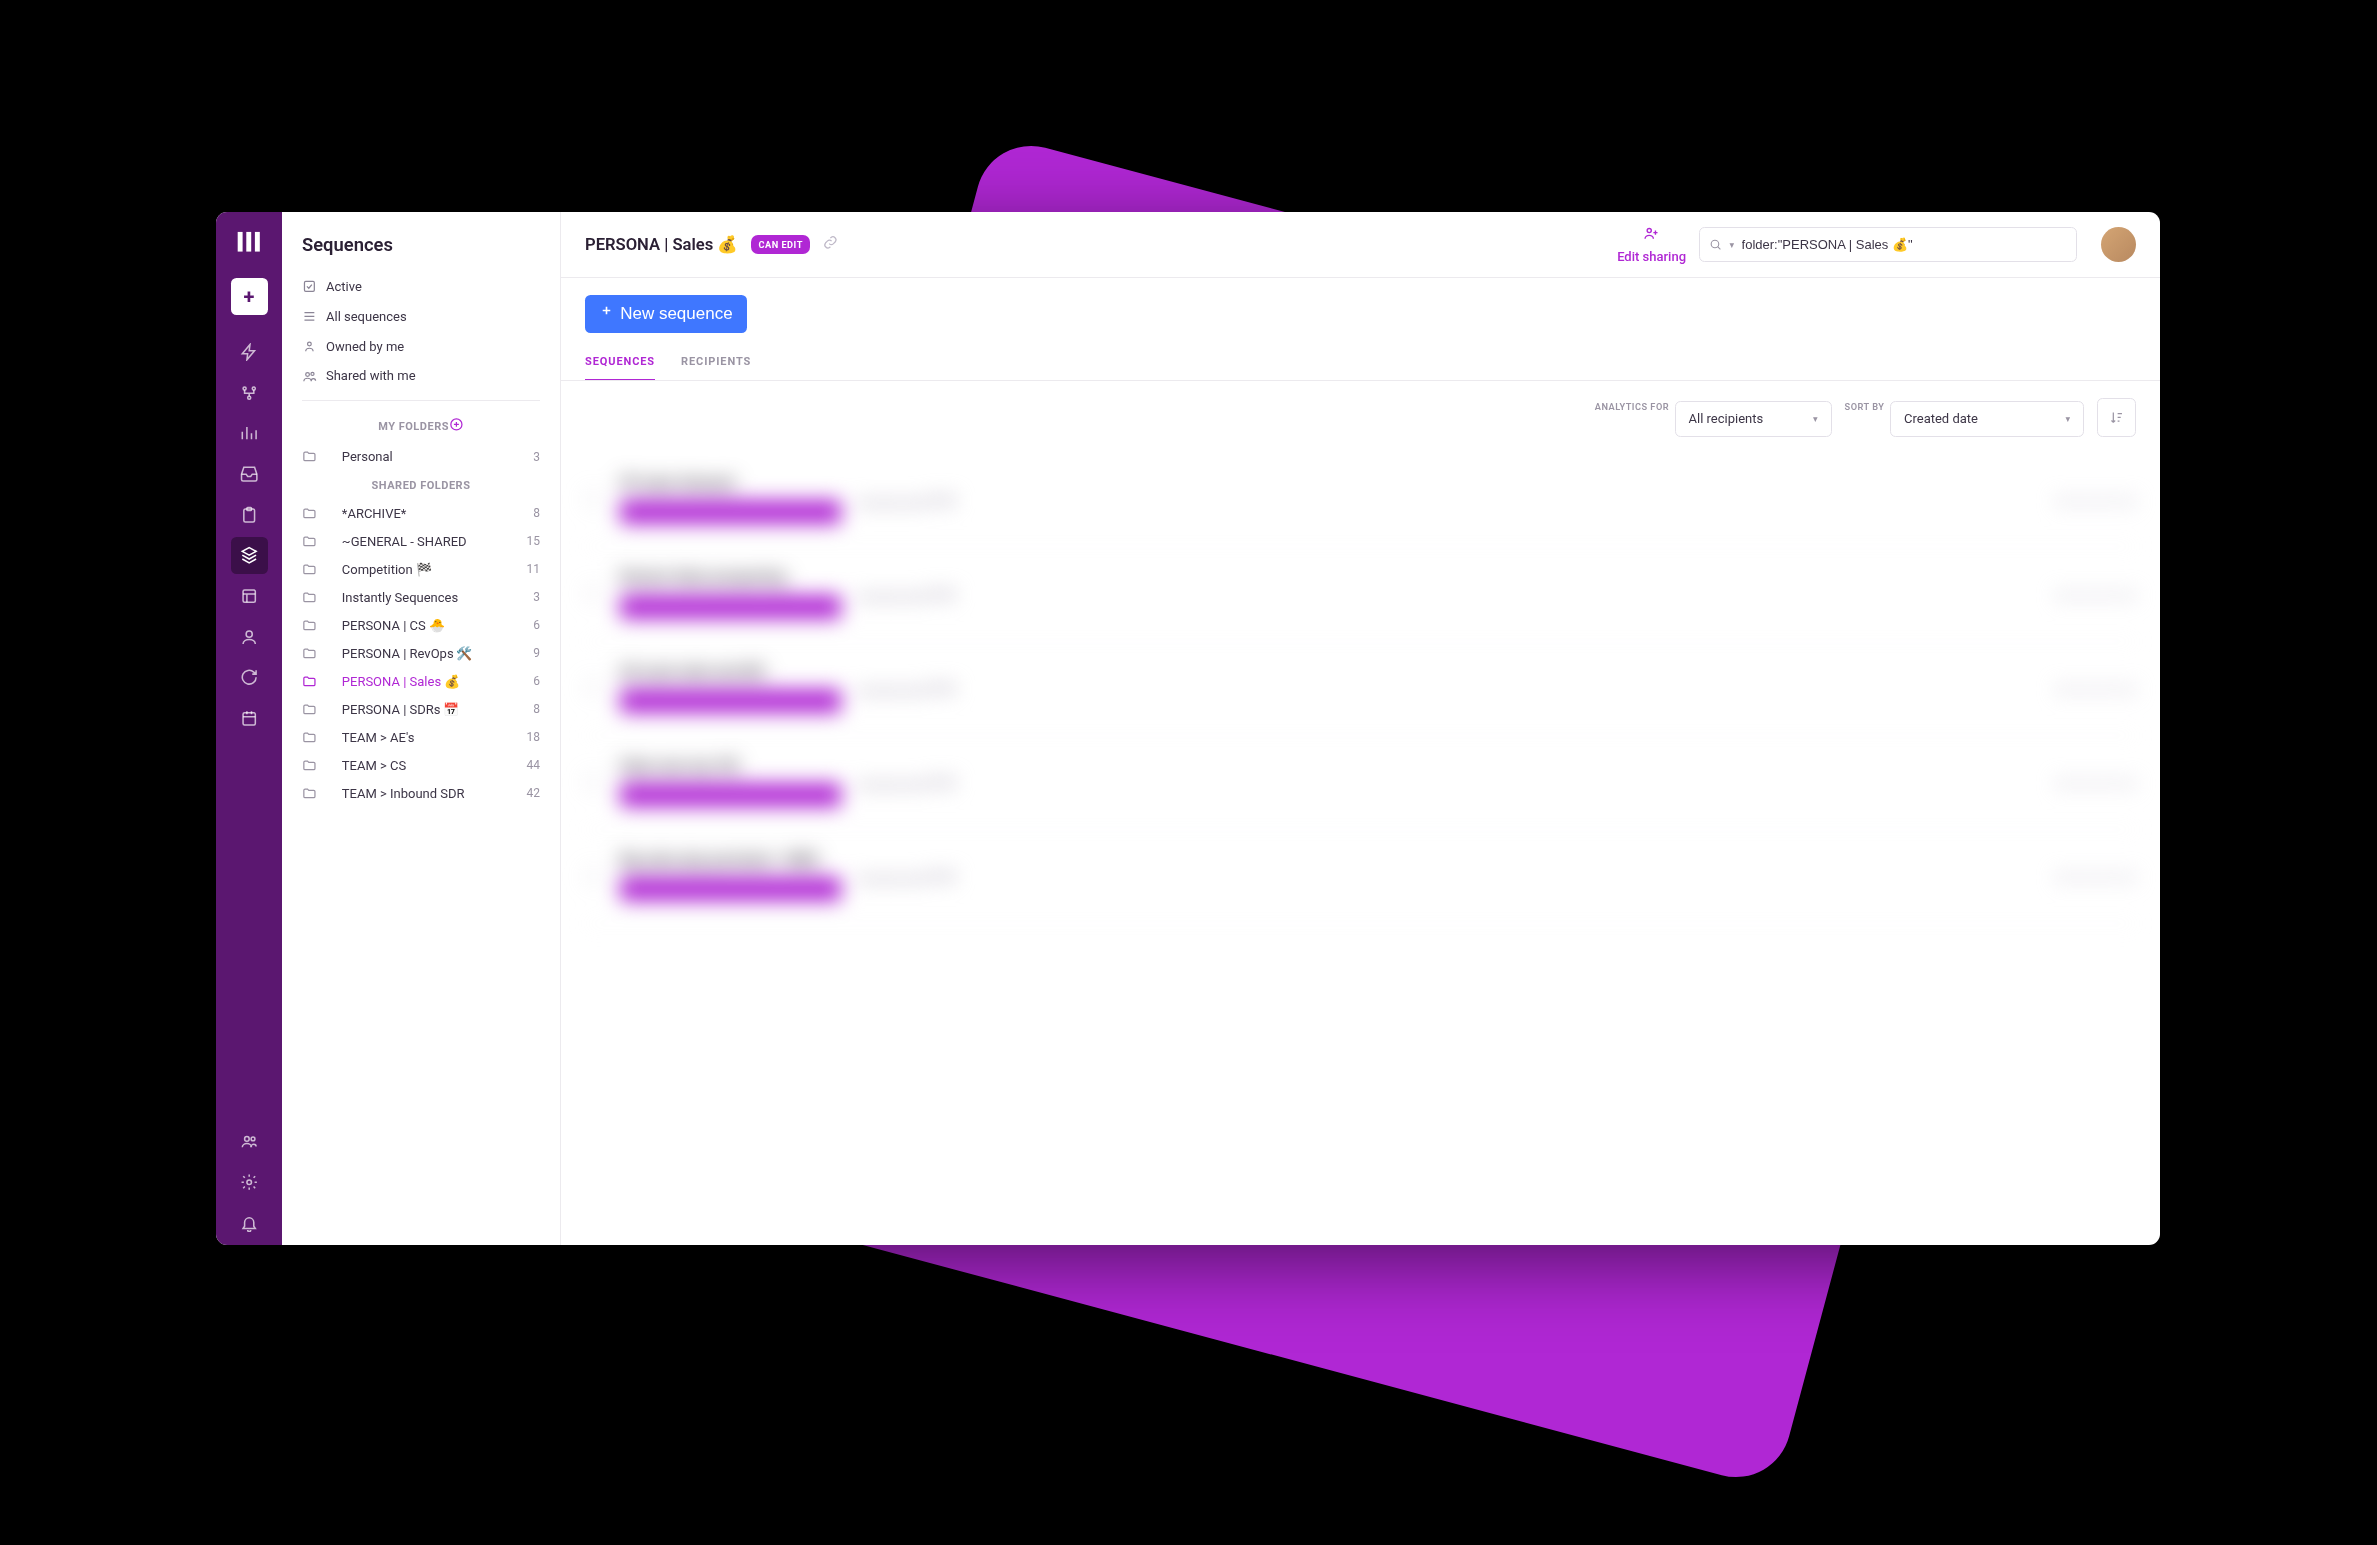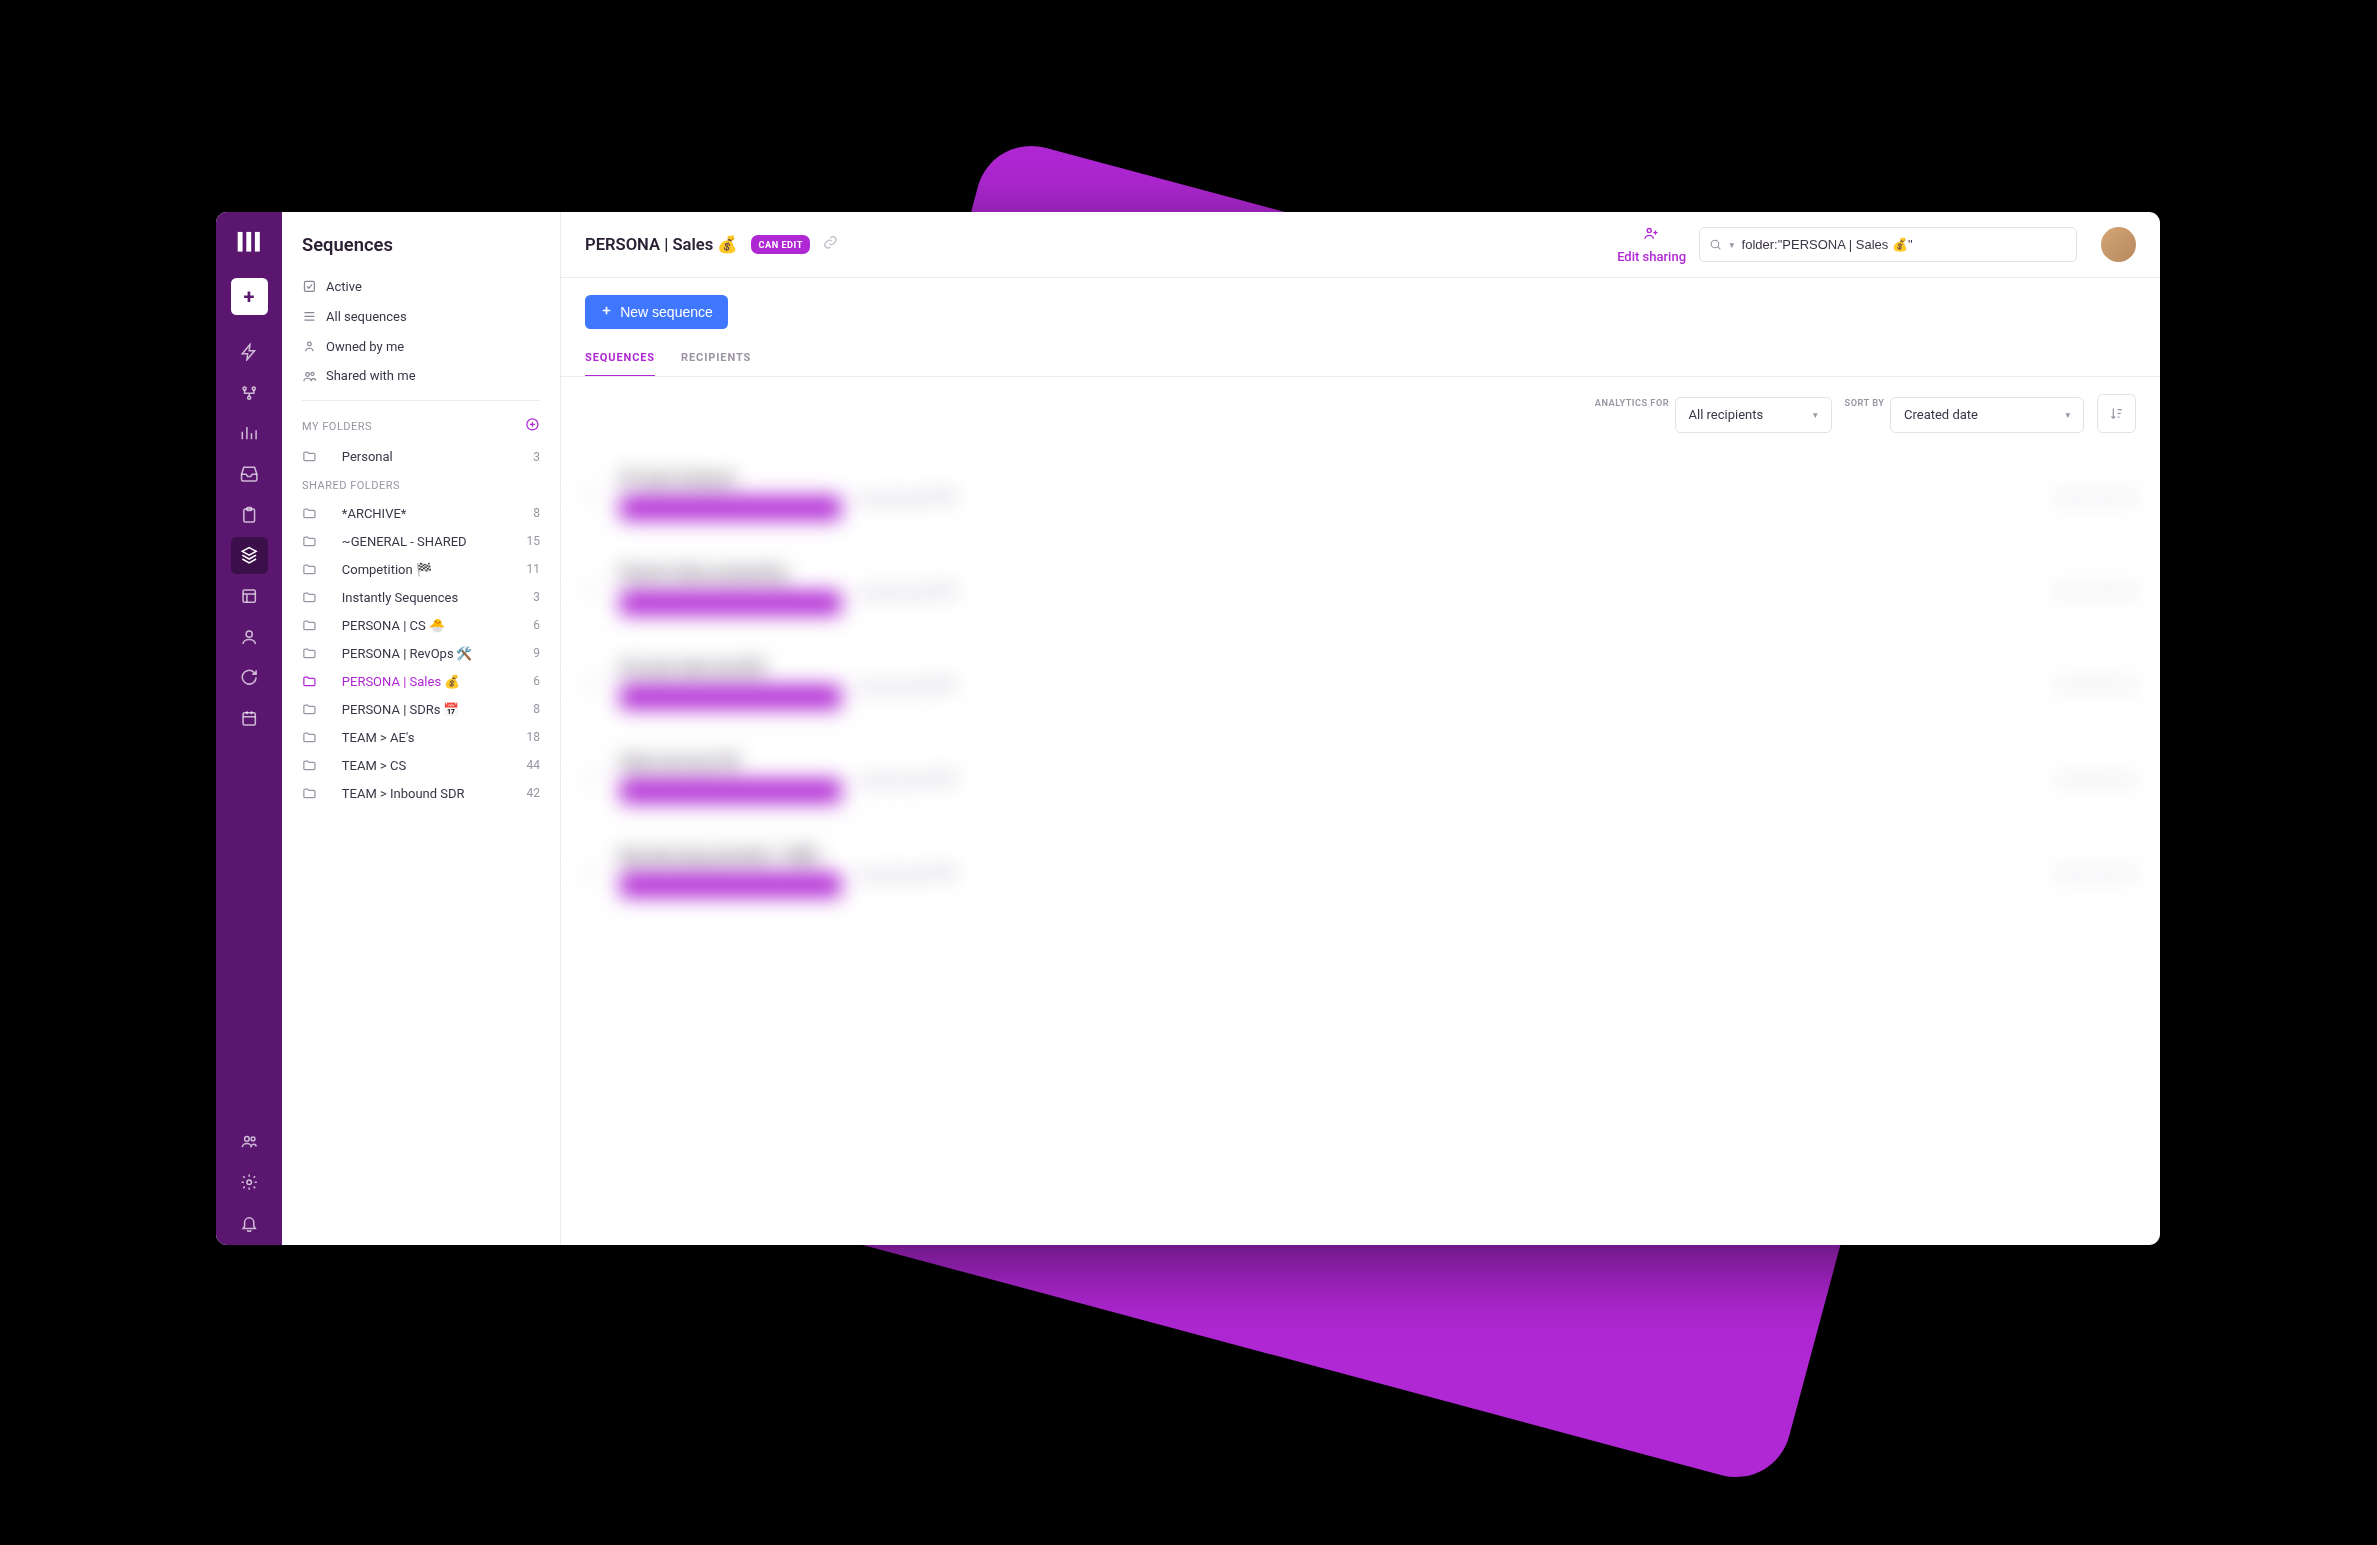--- a/index.html
+++ b/index.html
@@ -110,24 +110,24 @@
 }
 .filter-item svg { width: 14.8px; height: 14.8px; color: #8b8596; flex-shrink: 0; }
 .section-divider {
   height: 0.9px;
   background: #eceaee;
   margin: 9.2px 20px;
 }
 .section-header {
   display: flex;
   align-items: center;
-  justify-content: space-between;
+  justify-content: center;
   padding: 7.4px 20px;
   font-size: 11px;
-  font-weight: 400;
+  font-weight: 700;
   color: #9a94a3;
   letter-spacing: 0.5px;
 }
 .add-folder-icon { color: #b027d4; cursor: pointer; }
 .add-folder-icon svg { width: 14.8px; height: 14.8px; }
 .folder-item {
   display: flex;
   align-items: center;
   padding: 6.5px 20px;
   font-size: 13px;
@@ -215,21 +215,21 @@
 
 .main-toolbar {
   padding: 16.6px 24px 0 24px;
 }
 .new-seq-btn {
   display: inline-flex;
   align-items: flex-start;
   gap: 7.4px;
   background: #3f77ff;
   color: #fff;
-  font-size: 14px;
+  font-size: 17px;
   font-weight: 500;
   padding: 9.2px 14.8px;
   border-radius: 5.5px;
   cursor: pointer;
   border: none;
 }
 .new-seq-btn svg { width: 13px; height: 13px; }
 
 .tabs {
   display: flex;

